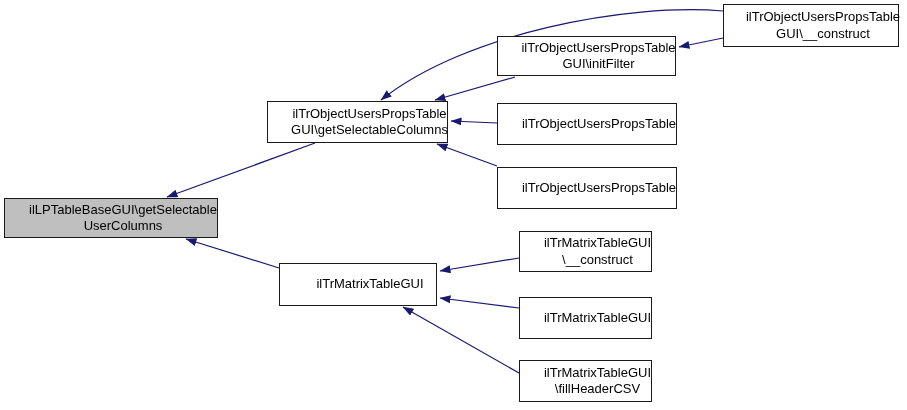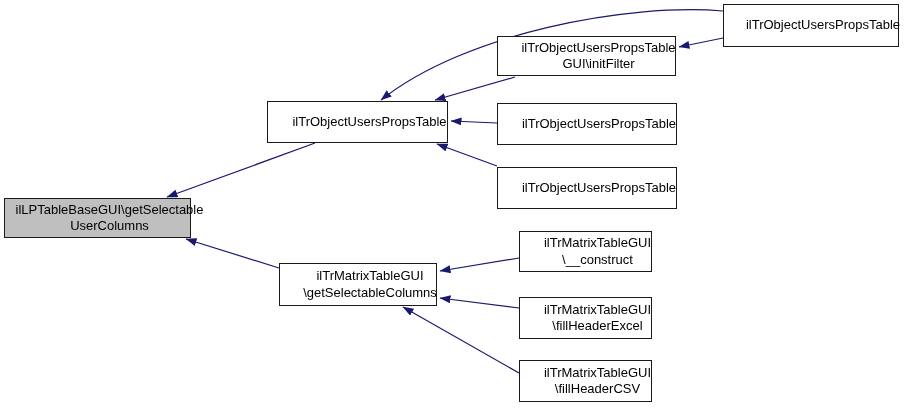--- a/index.html
+++ b/index.html
@@ -50,49 +50,49 @@
       <path d="M279,268 L186,239" class="edge" marker-end="url(#arrowhead)"></path>
       <path d="M723,11 C628,3 465,33 381,100" class="edge" marker-end="url(#arrowhead)"></path>
       <path d="M515,77 L435,100" class="edge" marker-end="url(#arrowhead)"></path>
       <path d="M497,123 L451,121" class="edge" marker-end="url(#arrowhead)"></path>
       <path d="M497,166 L437,144" class="edge" marker-end="url(#arrowhead)"></path>
       <path d="M723,38 L679,47" class="edge" marker-end="url(#arrowhead)"></path>
       <path d="M519,258 L440,271" class="edge" marker-end="url(#arrowhead)"></path>
       <path d="M519,308 L440,298" class="edge" marker-end="url(#arrowhead)"></path>
       <path d="M519,373 L403,307" class="edge" marker-end="url(#arrowhead)"></path>
     </svg>
-<div class="node highlighted" style="left: 4px; top: 198px; width: 187px; height: 40px;">
+<div class="node highlighted" style="left: 4px; top: 198px; width: 214px; height: 40px;">
       <div class="node-line">ilLPTableBaseGUI\getSelectable</div>
       <div class="node-line">UserColumns</div>
     </div>
     <div class="node" style="left: 267px; top: 101px; width: 181px; height: 42px;">
       <div class="node-line">ilTrObjectUsersPropsTable</div>
+      <div class="node-line">GUI\getSelectableColumns</div>
     </div>
     <div class="node" style="left: 723px; top: 4px; width: 176px; height: 43px;">
       <div class="node-line">ilTrObjectUsersPropsTable</div>
+      <div class="node-line">GUI\__construct</div>
     </div>
     <div class="node" style="left: 497px; top: 36px; width: 179px; height: 40px;">
       <div class="node-line">ilTrObjectUsersPropsTable</div>
       <div class="node-line">GUI\initFilter</div>
     </div>
     <div class="node" style="left: 497px; top: 103px; width: 180px; height: 42px;">
       <div class="node-line">ilTrObjectUsersPropsTable</div>
     </div>
     <div class="node" style="left: 497px; top: 167px; width: 180px; height: 42px;">
       <div class="node-line">ilTrObjectUsersPropsTable</div>
     </div>
     <div class="node" style="left: 279px; top: 263px; width: 158px; height: 43px;">
       <div class="node-line">ilTrMatrixTableGUI</div>
-      <div class="node-line">\getSelectableColumns</div>
     </div>
     <div class="node" style="left: 519px; top: 231px; width: 133px; height: 41px;">
       <div class="node-line">ilTrMatrixTableGUI</div>
       <div class="node-line">\__construct</div>
     </div>
     <div class="node" style="left: 519px; top: 297px; width: 133px; height: 42px;">
       <div class="node-line">ilTrMatrixTableGUI</div>
-      <div class="node-line">\fillHeaderExcel</div>
     </div>
     <div class="node" style="left: 519px; top: 360px; width: 133px; height: 42px;">
       <div class="node-line">ilTrMatrixTableGUI</div>
       <div class="node-line">\fillHeaderCSV</div>
     </div>
   </div>
 
 </body></html>

